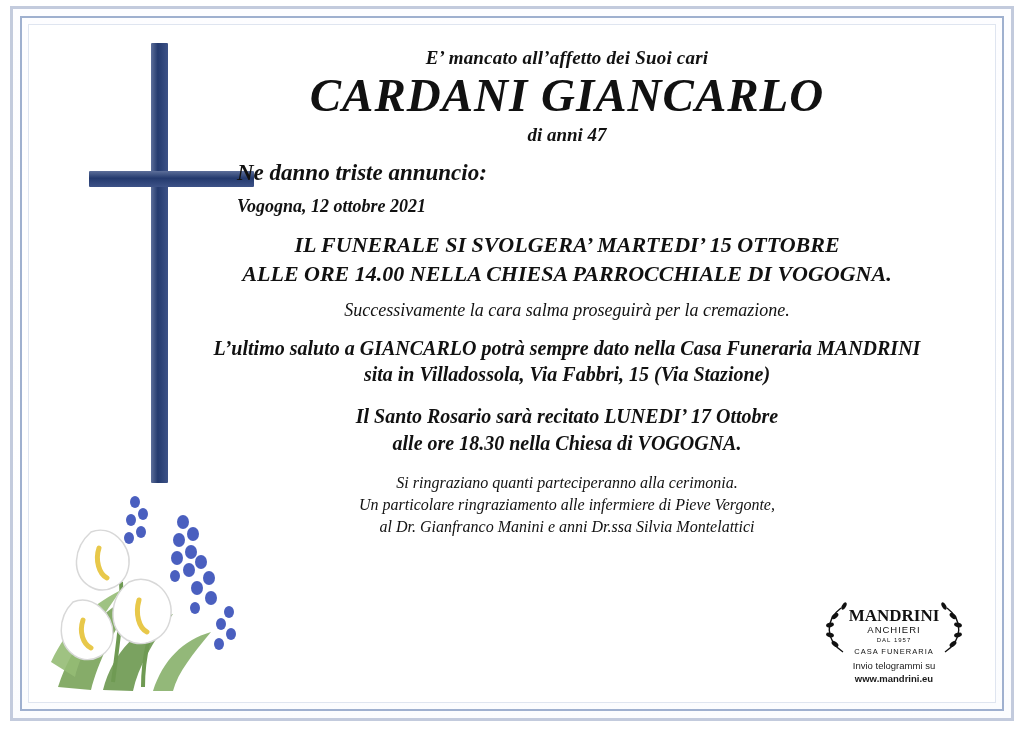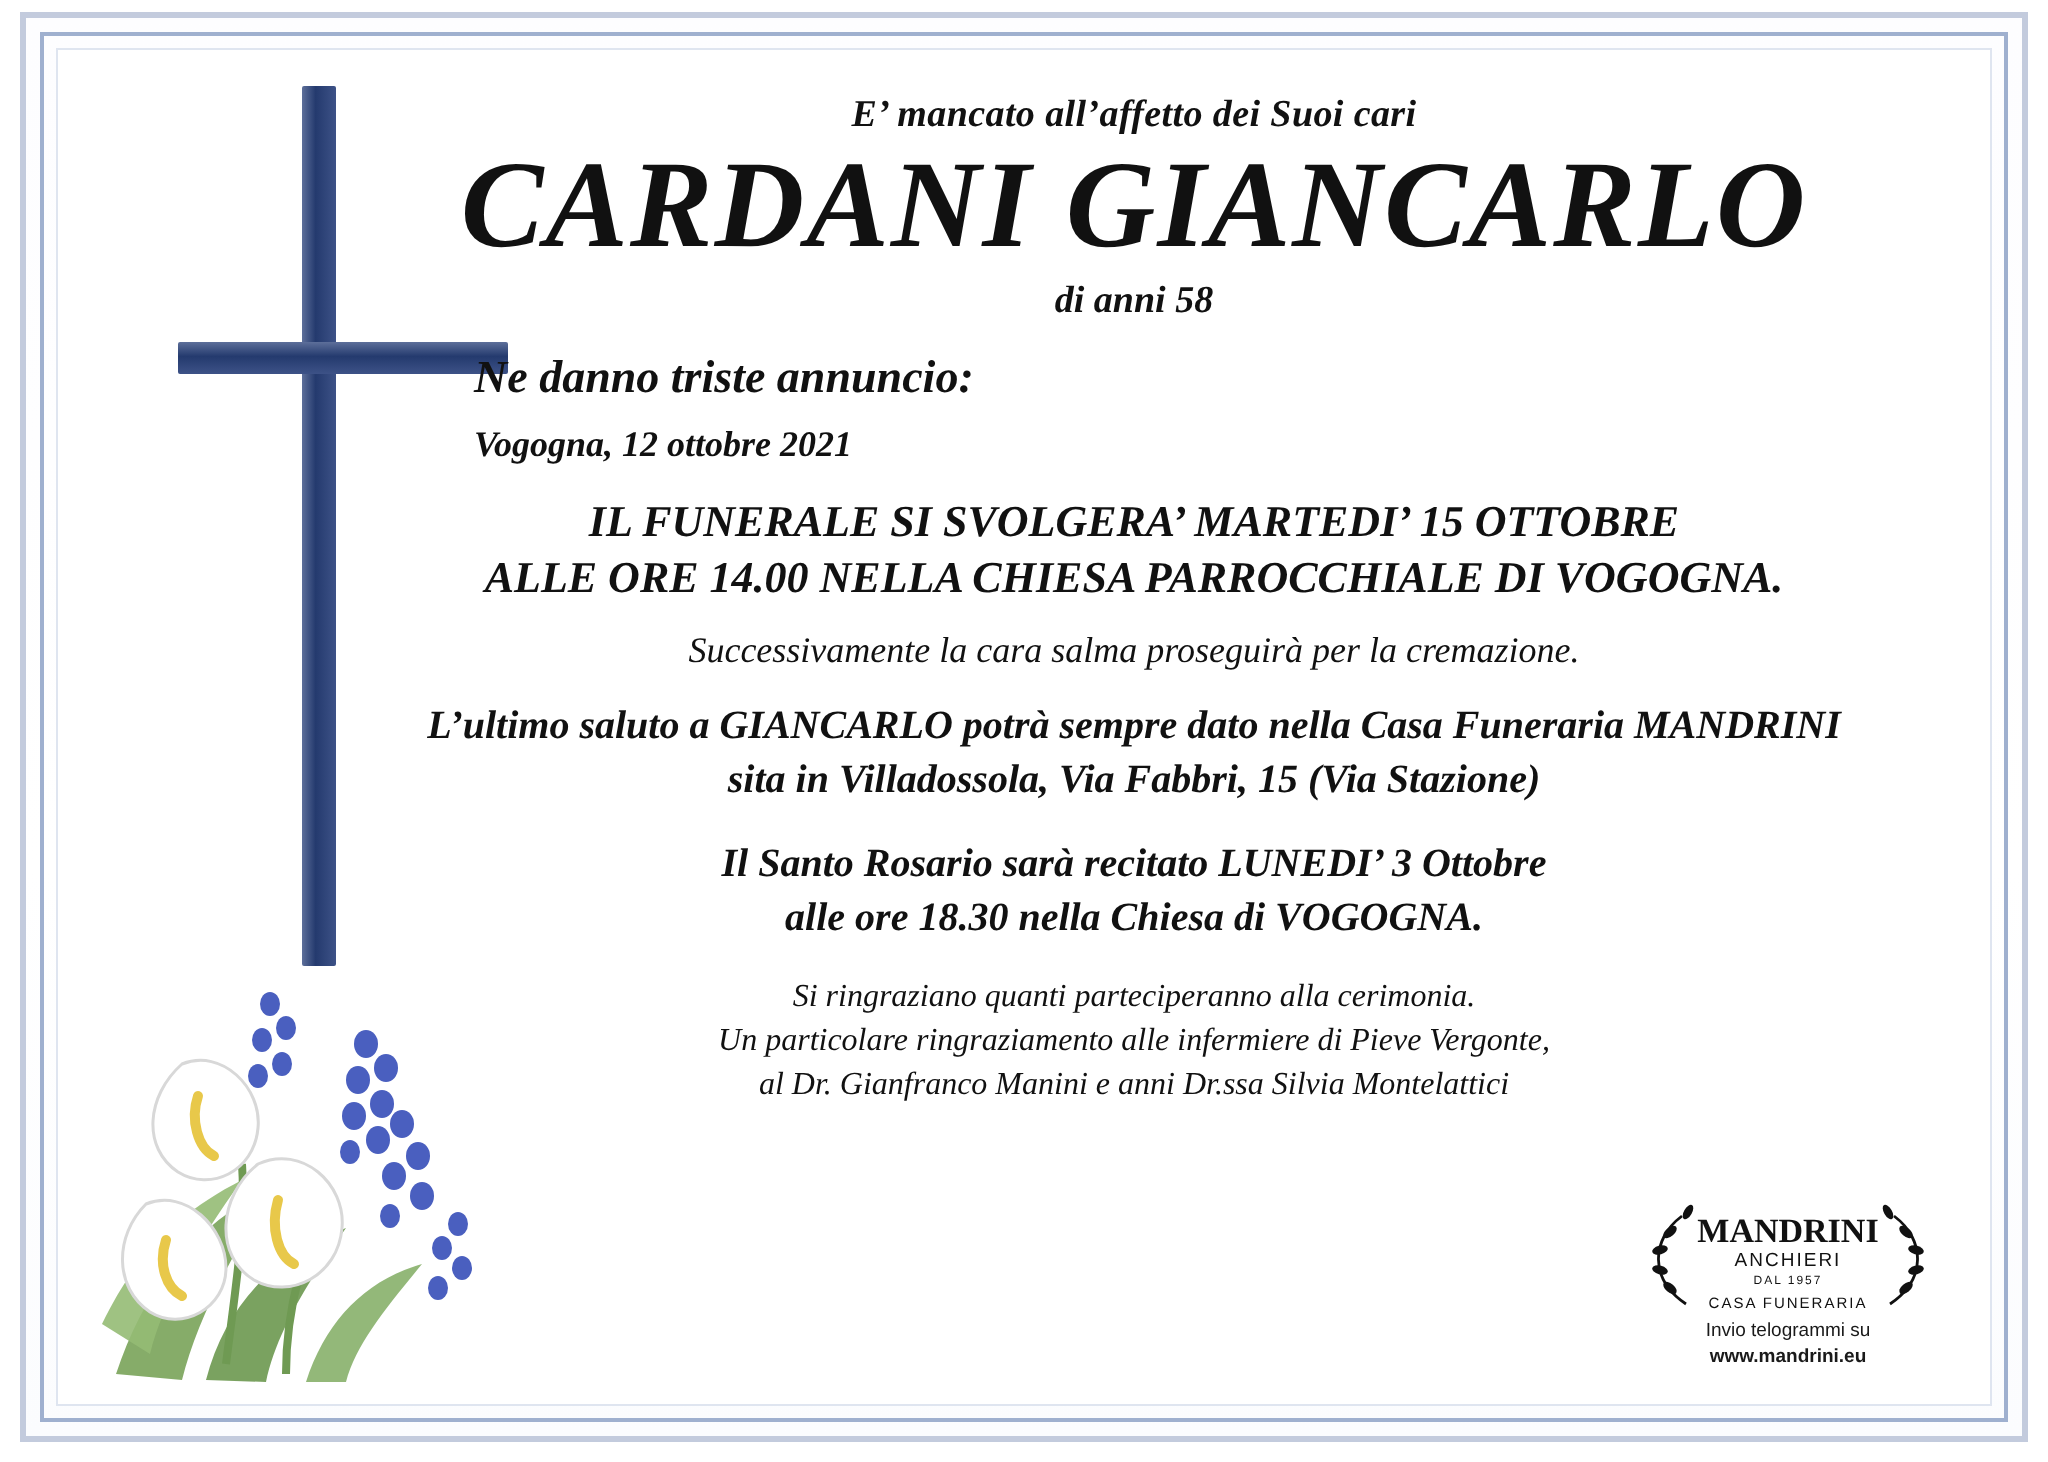--- a/index.html
+++ b/index.html
@@ -83,21 +83,21 @@
     color: #111;
   }
   .line-intro {
     font-size: 19px;
     font-style: italic;
     font-weight: bold;
     letter-spacing: .2px;
     margin-bottom: 2px;
   }
   .name {
-    font-size: 62px;
+    font-size: 47px;
     font-style: italic;
     font-weight: bold;
     letter-spacing: 1px;
     line-height: 1.05;
     margin: 2px 0 4px 0;
     white-space: nowrap;
   }
   .age {
     font-size: 19px;
     font-style: italic;
@@ -253,41 +253,41 @@
                 <path d="M30 140 C 14 156, 14 182, 32 194 C 48 204, 70 192, 70 172 C 70 152, 50 132, 30 140 Z" fill="#ffffff" stroke="#d8d8d8" stroke-width="1.5"></path>
                 <path d="M40 158 C 36 170, 40 182, 48 186" stroke="#e8c84a" stroke-width="5" fill="none" stroke-linecap="round"></path>
               </g>
             </g>
           </svg>
         </div>
 
         <div class="content">
           <div class="line-intro">E’ mancato all’affetto dei Suoi cari</div>
           <div class="name">CARDANI  GIANCARLO</div>
-          <div class="age">di anni 58</div>
+          <div class="age">di anni 47</div>
 
           <div class="announce">Ne danno triste annuncio:</div>
 
 
           <div class="place-date">Vogogna, 12 ottobre  2021</div>
 
           <div class="funeral">
             <div>IL FUNERALE SI SVOLGERA’  MARTEDI’ 15 OTTOBRE</div>
             <div>ALLE ORE 14.00 NELLA CHIESA PARROCCHIALE DI VOGOGNA.</div>
           </div>
 
           <div class="cremation">Successivamente la cara salma proseguirà per la cremazione.</div>
 
           <div class="farewell">
             <div>L’ultimo saluto a GIANCARLO potrà sempre dato nella Casa Funeraria MANDRINI</div>
             <div>sita in Villadossola, Via Fabbri, 15 (Via Stazione)</div>
           </div>
 
           <div class="rosary">
-            <div>Il Santo Rosario sarà recitato LUNEDI’ 3 Ottobre</div>
+            <div>Il Santo Rosario sarà recitato LUNEDI’ 17 Ottobre</div>
             <div>alle ore 18.30 nella Chiesa di VOGOGNA.</div>
           </div>
 
           <div class="thanks">
             <div>Si ringraziano quanti parteciperanno alla cerimonia.</div>
             <div>Un particolare ringraziamento alle infermiere di Pieve Vergonte,</div>
             <div>al Dr. Gianfranco Manini e anni Dr.ssa Silvia Montelattici</div>
           </div>
         </div>
 

